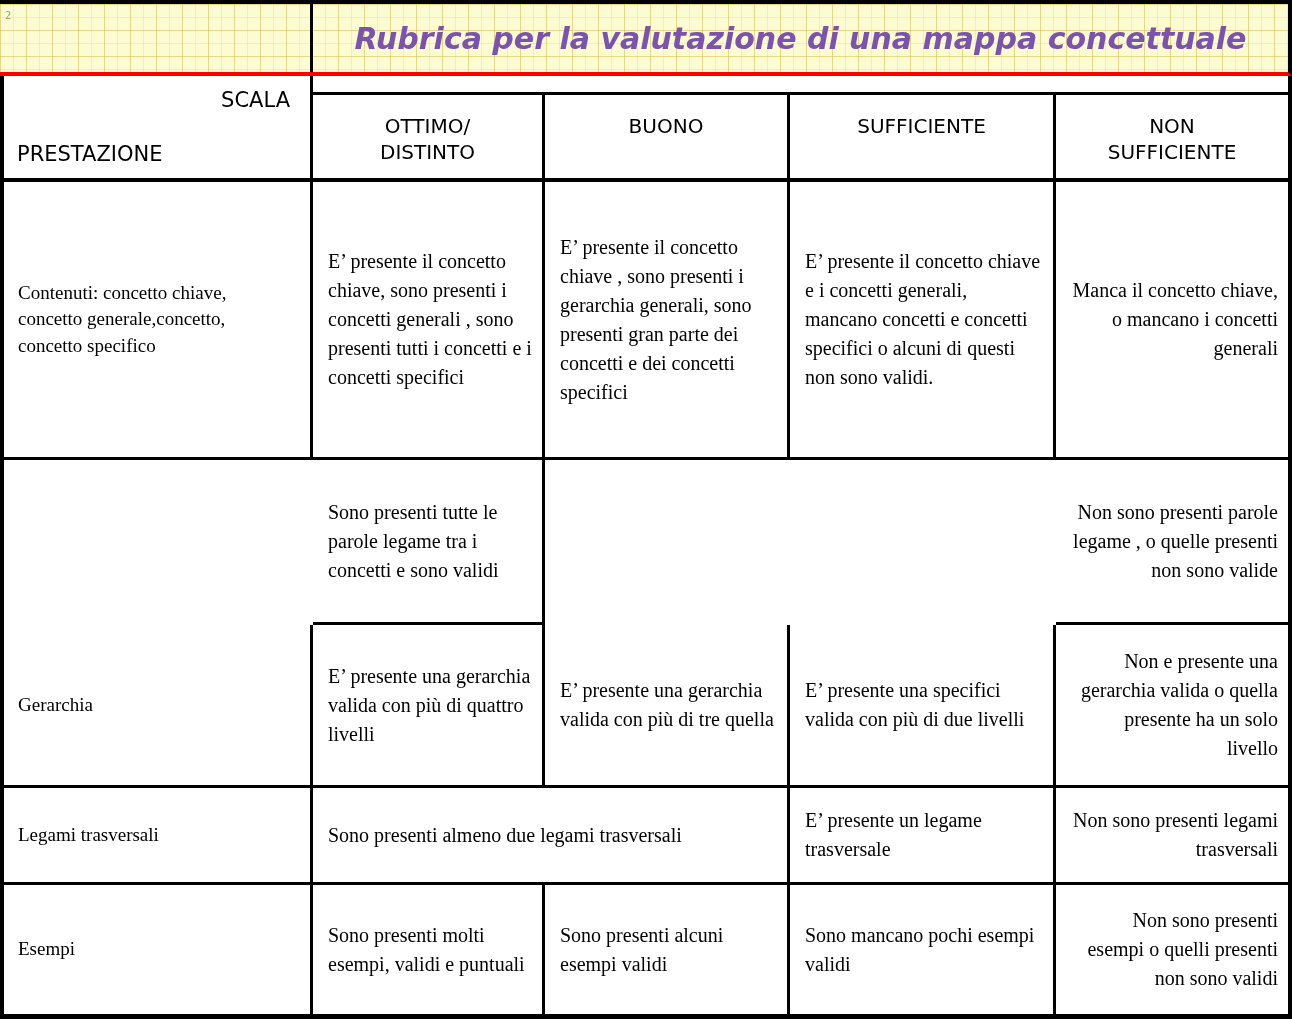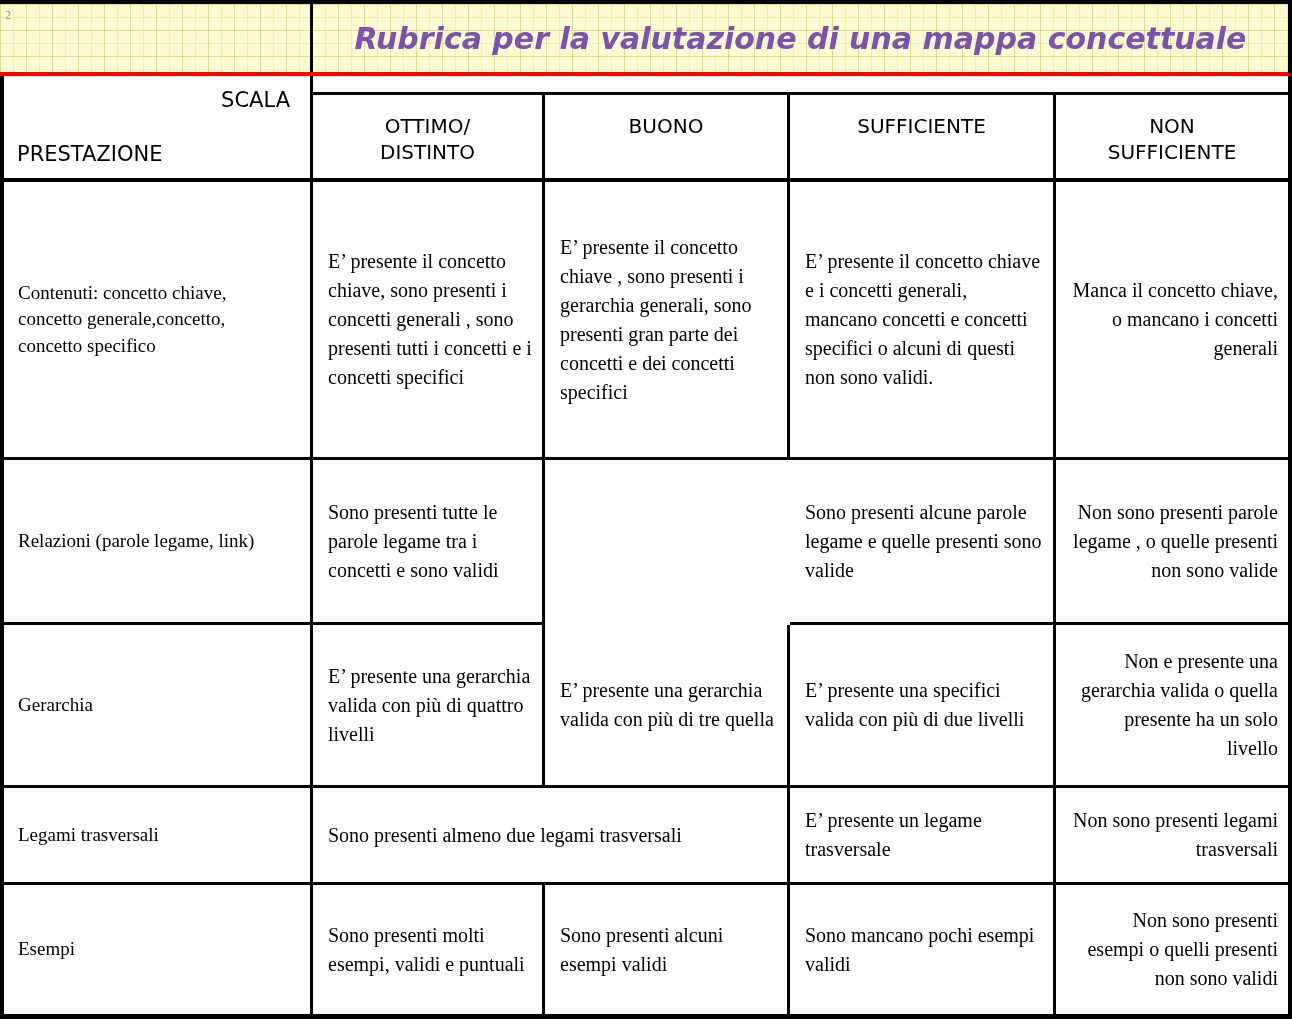--- a/index.html
+++ b/index.html
@@ -161,26 +161,22 @@
     <div class="cell" style="grid-row:3;grid-column:3">
         <span>E’ presente il concetto chiave , sono presenti i gerarchia generali, sono presenti gran parte dei concetti e dei concetti specifici</span>
       </div>
     <div class="cell" style="grid-row:3;grid-column:4">
         <span>E’ presente il concetto chiave e i concetti generali, mancano concetti e concetti specifici o alcuni di questi non sono validi.</span>
       </div>
     <div class="cell lastcol" style="grid-row:3;grid-column:5">
         <span>Manca il concetto chiave, o mancano i concetti generali</span>
       </div>
 
-    <div class="rowlabel" style="grid-row:4">Relazioni (parole legame, link)</div>
     <div class="cell" style="grid-row:4;grid-column:2">
         <span>Sono presenti tutte le parole legame tra i concetti e sono validi</span>
-      </div>
-    <div class="cell" style="grid-row:4;grid-column:4">
-        <span>Sono presenti alcune parole legame e quelle presenti sono valide</span>
       </div>
     <div class="cell lastcol" style="grid-row:4;grid-column:5">
         <span>Non sono presenti parole legame , o quelle presenti non sono valide</span>
       </div>
 
     <div class="rowlabel" style="grid-row:5">Gerarchia</div>
     <div class="cell" style="grid-row:5;grid-column:2">
         <span>E’ presente una gerarchia valida con più di quattro livelli</span>
       </div>
     <div class="cell" style="grid-row:5;grid-column:3">

